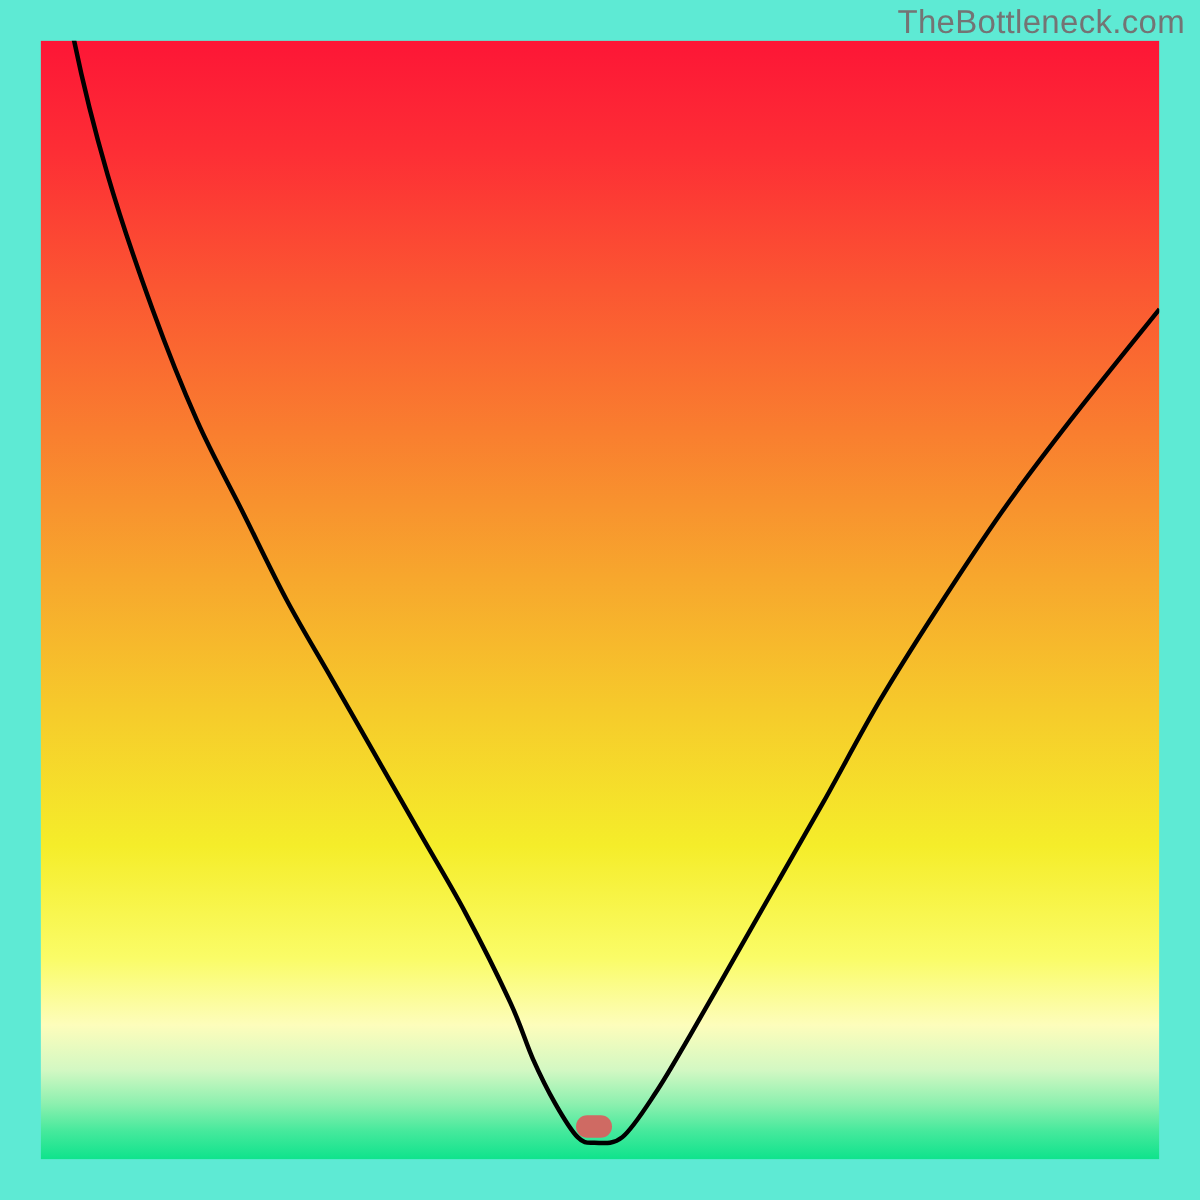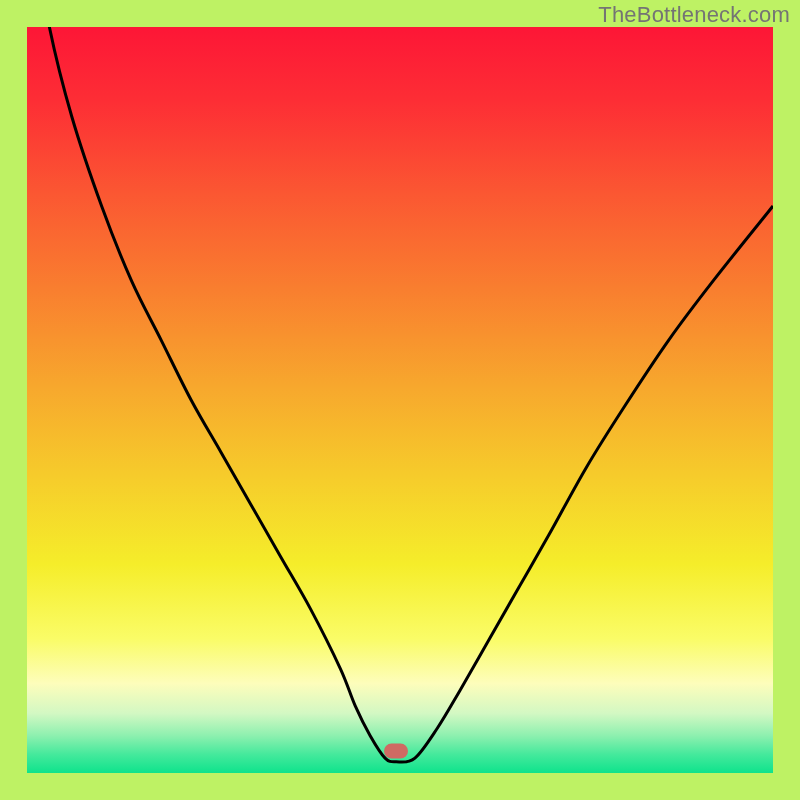--- a/index.html
+++ b/index.html
@@ -8,21 +8,21 @@
     width: 800px;
     height: 800px;
     background: #000;
     overflow: hidden;
     font-family: Arial, Helvetica, sans-serif;
   }
   .frame {
     position: relative;
     width: 800px;
     height: 800px;
-    background: #bef264;
+    background: #5eead4;
   }
   .watermark {
     position: absolute;
     top: 2px;
     right: 10px;
     color: #747474;
     font-size: 22px;
     font-weight: 500;
     letter-spacing: 0.2px;
     z-index: 10;

